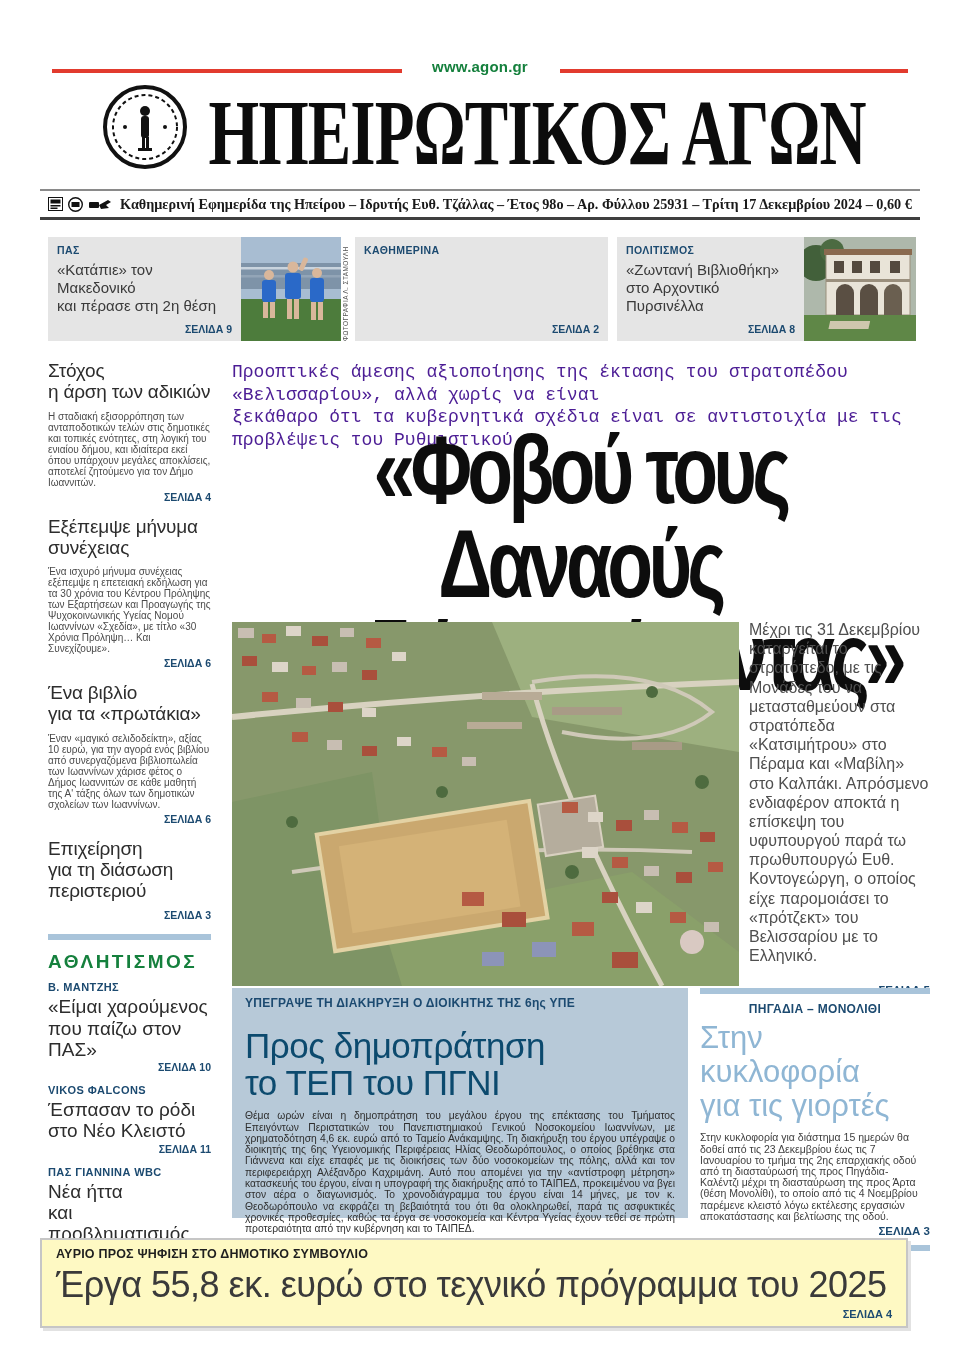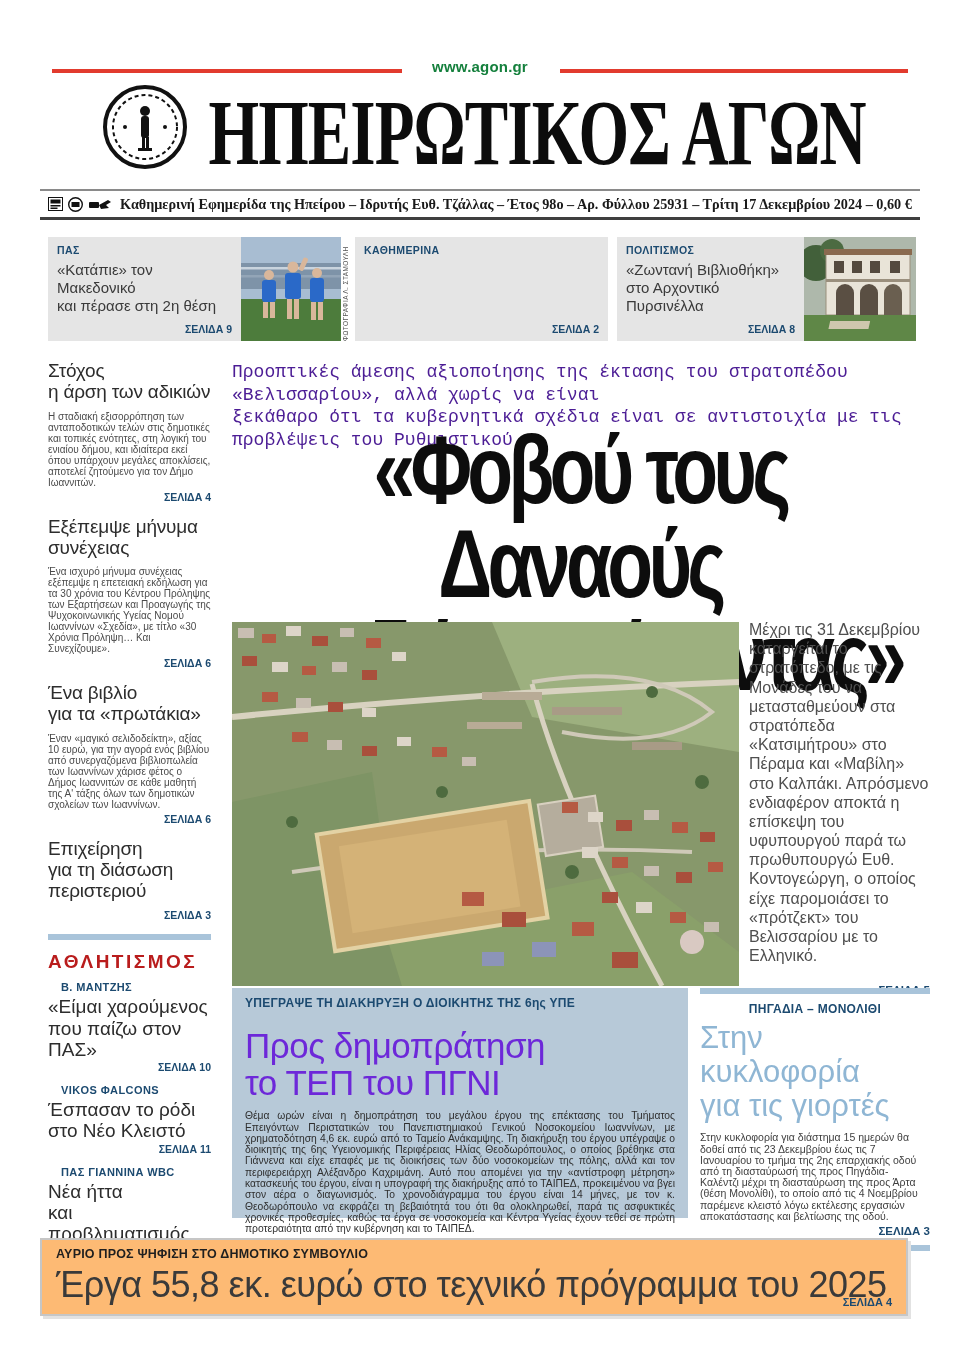--- a/index.html
+++ b/index.html
@@ -40,57 +40,57 @@
      writing-mode:vertical-rl; transform:rotate(180deg); letter-spacing:0.4px; }
 
   
   #sidebar { left:48px; top:360px; width:163px; }
   .sb-article { margin-bottom:13px; }
   .sb-title { font-size:19px; color:#2d2d2d; line-height:1.12; white-space:pre-line;
      letter-spacing:-0.2px; margin-bottom:8px; }
   .sb-body { font-size:10px; color:#4a4a4a; line-height:1.1; }
   .sb-page { text-align:right; font-size:10.5px; font-weight:bold; color:#1c4a70; margin-top:3px; }
   .blue-bar { height:6px; background:#a9c4da; }
-  .sports-heading { font-size:19px; font-weight:bold; color:#b91c1c; letter-spacing:2.5px;
+  .sports-heading { font-size:19px; font-weight:bold; color:#15803d; letter-spacing:2.5px;
      margin:11px 0 8px 0; }
   .sp-item { margin-bottom:11px; }
-  .sp-kicker { font-size:11px; font-weight:bold; color:#1c4a70; letter-spacing:0.4px; margin-bottom:3px;margin-left:13px; }
+  .sp-kicker { font-size:11px; font-weight:bold; color:#1c4a70; letter-spacing:0.4px; margin-bottom:3px; }
   .sp-title { font-size:19px; color:#2d2d2d; line-height:1.12; white-space:pre-line; }
   .sp-page { text-align:right; font-size:10.5px; font-weight:bold; color:#1c4a70; margin-top:1px; }
 
   
   #lead-intro { left:232px; top:361px; width:700px; font-family:Liberation Mono, monospace;
      font-size:18px; color:#4c1d95; line-height:1.25; white-space:pre-line; }
   #lead-headline { left:228px; top:424px; width:704px; text-align:center; font-weight:bold;
      font-size:79px; letter-spacing:-5px; line-height:0.97; color:#0d0d0d; white-space:pre-line;
      transform:scale(0.95,1.22); transform-origin:center top; }
   #lead-photo { left:232px; top:622px; width:507px; height:364px; }
   #lead-side { left:749px; top:620px; width:181px; }
   .lead-side-text { font-size:16px; line-height:1.2; color:#4f4f4f; }
   .lead-side-page { text-align:right; font-size:11.5px; font-weight:bold; color:#1c4a70; margin-top:19px; }
 
   
   #tep { left:232px; top:988px; width:456px; height:230px; background:#b7c9d8;
      padding:8px 13px; box-sizing:border-box; }
   .tep-kicker { font-size:12px; font-weight:bold; color:#1c4a70; letter-spacing:0.3px; margin-bottom:17px; }
-  .tep-title { font-size:35px; color:#6d28d9; line-height:1.06; letter-spacing:-0.5px;
+  .tep-title { font-size:35px; color:#0c4a6e; line-height:1.06; letter-spacing:-0.5px;
      white-space:pre-line; margin-bottom:9px; }
   .tep-body { font-size:10.3px; line-height:1.1; color:#2e2e2e; text-align:justify; }
   .tep-page { text-align:right; font-size:11.5px; font-weight:bold; color:#1c4a70; margin-top:4px; }
 
   
   #road { left:700px; top:988px; width:230px; }
   #road .blue-bar { margin-bottom:8px; }
   .road-kicker { font-size:12px; font-weight:bold; color:#1c4a70; letter-spacing:0.3px; margin-bottom:5px;text-align:center; }
   .road-title { font-size:31px; color:#8fb6d4; line-height:1.1; white-space:pre-line; margin-bottom:9px; }
   .road-body { font-size:10.5px; line-height:1.07; color:#3f3f3f; }
   .road-page { text-align:right; font-size:11.5px; font-weight:bold; color:#1c4a70; margin:3px 0 8px 0; }
 
   
-  #banner { left:40px; top:1238px; width:868px; height:78px; background:#fdba74;
+  #banner { left:40px; top:1238px; width:868px; height:90px; background:#fef9c3;
      border:2px solid #c6c6c6; box-shadow:3px 3px 0 #e2e2e2; padding:7px 14px; box-sizing:border-box; }
   .banner-kicker { font-size:12.5px; font-weight:bold; color:#1f1f1f; letter-spacing:0.2px; margin-bottom:3px; }
   .banner-title { font-size:36px; color:#3a3a3a; letter-spacing:-0.5px; }
   .banner-page { position:absolute; right:14px; bottom:6px; font-size:11px; font-weight:bold; color:#1c4a70; }
 </style>
 </head>
 <body>
 
 <div class="page">
 

